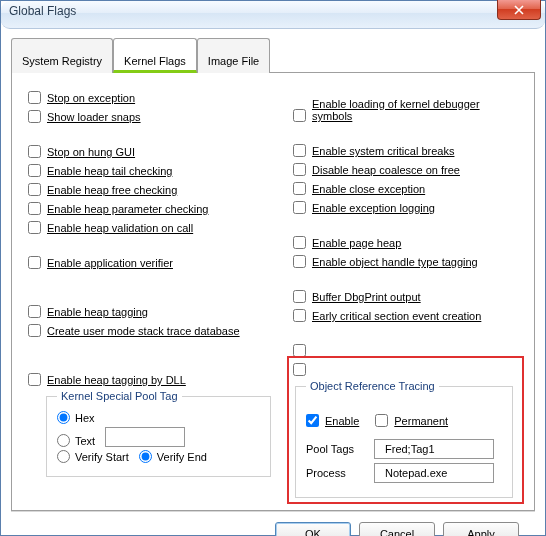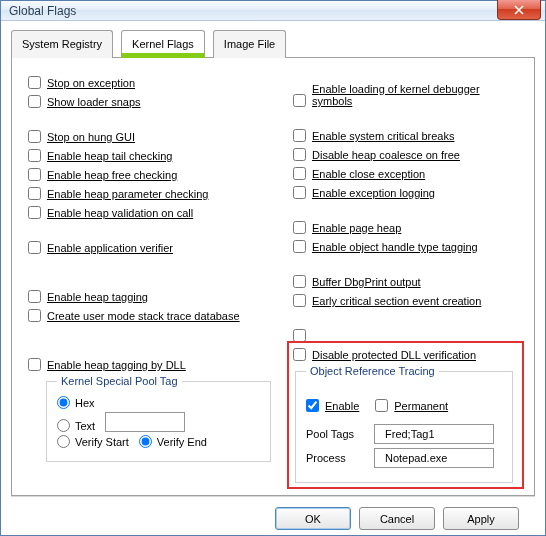--- a/index.html
+++ b/index.html
@@ -19,22 +19,23 @@
     background: #fff;
     display: flex;
     flex-direction: column;
   }
   .titlebar {
     height: 28px;
     background: linear-gradient(to bottom, #f7fbff 0%, #e4eef9 45%, #d7e6f5 46%, #e8f1fb 100%);
     border-bottom: 1px solid #b6c8de;
     display: flex;
     align-items: center;
-    padding: 0 4px 0 8px;
-    position: relative;
+    padding: 0 4px 8px 8px;
+    position: relative;
+    border-radius: 9px;
   }
   .titlebar .title {
     color: #2b3f55;
     font-size: 12px;
   }
   .win-buttons {
     margin-left: auto;
     display: flex;
     gap: 0;
   }
@@ -60,28 +61,28 @@
   .tabs-header {
     display: flex;
     position: relative;
     top: 1px;
     z-index: 2;
   }
   .tab {
     border: 1px solid #9f9f9f;
     border-bottom: none;
     background: #f4f4f4;
-    padding: 7px 10px 3px 10px;
-    margin-right: 8px;
+    padding: 16px 10px 3px 10px;
+    margin-right: 0;
     border-radius: 3px 3px 0 0;
     cursor: default;
   }
   .tab.active {
     background: #fff;
-    border-bottom: 5px solid #84cc16;
+    border-bottom: 3px solid #84cc16;
     position: relative;
     z-index: 3;
   }
   .tab-panel {
     border: 1px solid #9f9f9f;
     flex: 1;
     background: #fff;
     padding: 12px 16px 12px 16px;
     position: relative;
   }
@@ -331,21 +332,20 @@
           <div class="ck">
               <input type="checkbox" style="">
               <span>Early critical section event creation</span>
             </div>
           <div class="spacer"></div>
           <div class="ck">
               <input type="checkbox" style="">
             </div>
           <div class="ck">
               <input type="checkbox" style="">
-              <span>Disable protected DLL verification</span>
             </div>
 
           <div class="ort-wrap">
             <fieldset class="ort">
               <legend>Object Reference Tracing</legend>
               <div class="ort-row">
                 <label class="ck" style="margin:0">
                     <input type="checkbox" checked="" style="">
                     <span>Enable</span>
                   </label>

